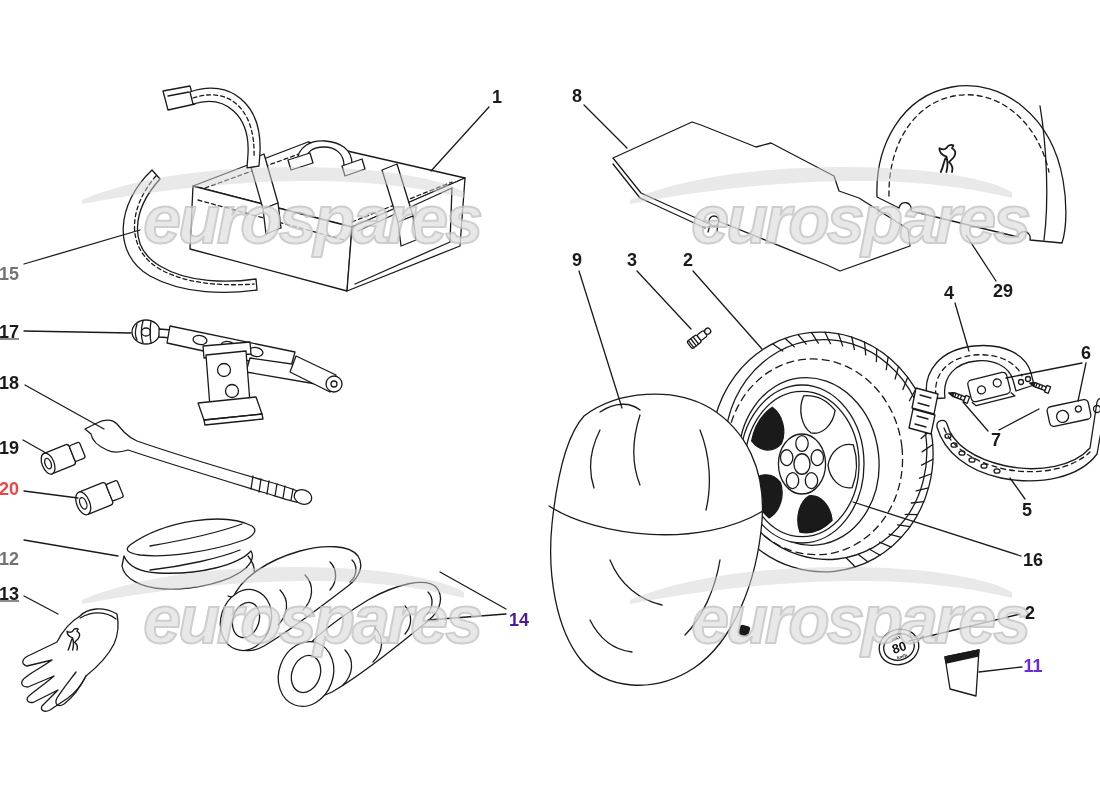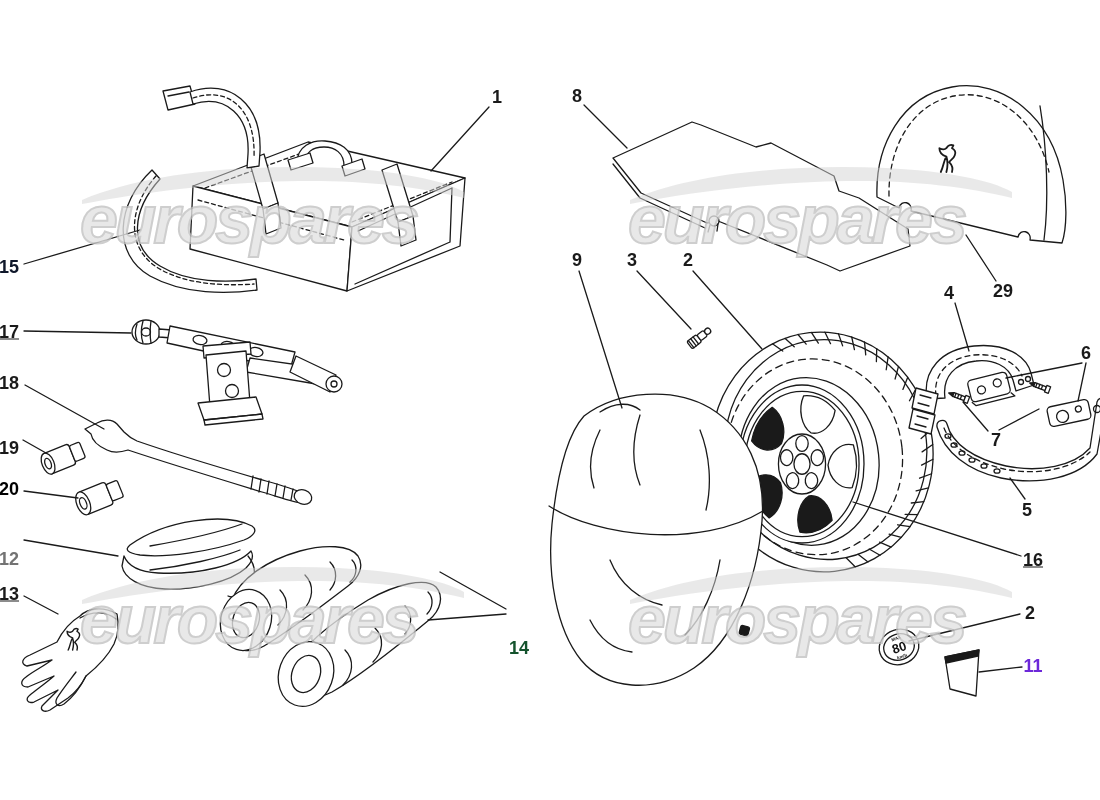--- a/index.html
+++ b/index.html
@@ -7,21 +7,21 @@
          font-family:"Liberation Sans",sans-serif;}
   #drawing{position:absolute;left:0;top:0;z-index:1;}
   svg .ln, svg path, svg line, svg ellipse, svg circle, svg rect, svg polygon{
     stroke:#1a1a1a;stroke-width:1.3;fill:none;stroke-linecap:round;stroke-linejoin:round;}
   svg .w{fill:#ffffff;}
   svg .dk{fill:#1a1a1a;stroke:#1a1a1a;}
   svg .nostroke{stroke:none;}
   svg text{stroke:none;}
   .st-big{font:bold 13px "Liberation Sans",sans-serif;fill:#111;}
   .st-small{font:bold 4.5px "Liberation Sans",sans-serif;fill:#111;}
-  .wm{position:absolute;width:400px;height:80px;z-index:3;pointer-events:none;}
+  .wm{position:absolute;width:400px;height:80px;z-index:3;pointer-events:none;text-align:right;}
   .wm span{position:absolute;left:0;top:0;width:100%;
     font:italic bold 68px "Liberation Sans",sans-serif;letter-spacing:-3px;
     color:#e3e3e3;-webkit-text-stroke:2px #c2c2c2;opacity:.8;white-space:nowrap;}
   .wm svg{position:absolute;left:-2px;top:-20px;}
   .swoosh{fill:#d4d4d4;opacity:.5;stroke:none;}
   #callouts{position:absolute;left:0;top:0;width:1100px;height:800px;z-index:4;pointer-events:none;}
   .callout{position:absolute;transform:translate(-50%,-50%);
     font:bold 18px "Liberation Sans",sans-serif;color:#111;}
 </style>
 </head>
@@ -341,22 +341,22 @@
       <div class="callout" style="left: 949px; top: 293px; color: rgb(26, 26, 26);">4</div>
       <div class="callout" style="left: 1027px; top: 510px; color: rgb(26, 26, 26);">5</div>
       <div class="callout" style="left: 1086px; top: 353px; color: rgb(26, 26, 26);">6</div>
       <div class="callout" style="left: 996px; top: 440px; color: rgb(26, 26, 26);">7</div>
       <div class="callout" style="left: 577px; top: 96px; color: rgb(26, 26, 26);">8</div>
       <div class="callout" style="left: 577px; top: 260px; color: rgb(26, 26, 26);">9</div>
       <div class="callout" style="left: 1030px; top: 613px; color: rgb(26, 26, 26);">2</div>
       <div class="callout" style="left: 1033px; top: 666px; color: #6d28d9;">11</div>
       <div class="callout" style="left: 9px; top: 559px; color: #737373;">12</div>
       <div class="callout" style="left: 9px; top: 594px; color: rgb(26, 26, 26); text-decoration: underline;">13</div>
-      <div class="callout" style="left: 519px; top: 648px; color: #14532d;">14</div>
-      <div class="callout" style="left: 9px; top: 267px; color: #0f172a;">15</div>
-      <div class="callout" style="left: 1033px; top: 560px; color: rgb(26, 26, 26); text-decoration: underline;">16</div>
+      <div class="callout" style="left: 519px; top: 620px; color: #4c1d95;">14</div>
+      <div class="callout" style="left: 9px; top: 274px; color: #737373;">15</div>
+      <div class="callout" style="left: 1033px; top: 560px; color: rgb(26, 26, 26);">16</div>
       <div class="callout" style="left: 9px; top: 332px; color: rgb(26, 26, 26); text-decoration: underline;">17</div>
       <div class="callout" style="left: 9px; top: 383px; color: rgb(26, 26, 26);">18</div>
       <div class="callout" style="left: 9px; top: 448px; color: rgb(26, 26, 26);">19</div>
-      <div class="callout" style="left: 9px; top: 489px; color: #000000;">20</div>
+      <div class="callout" style="left: 9px; top: 489px; color: #ef4444;">20</div>
       <div class="callout" style="left: 1003px; top: 291px; color: rgb(26, 26, 26);">29</div>
     </div>
 </div>
 
 </body></html>

